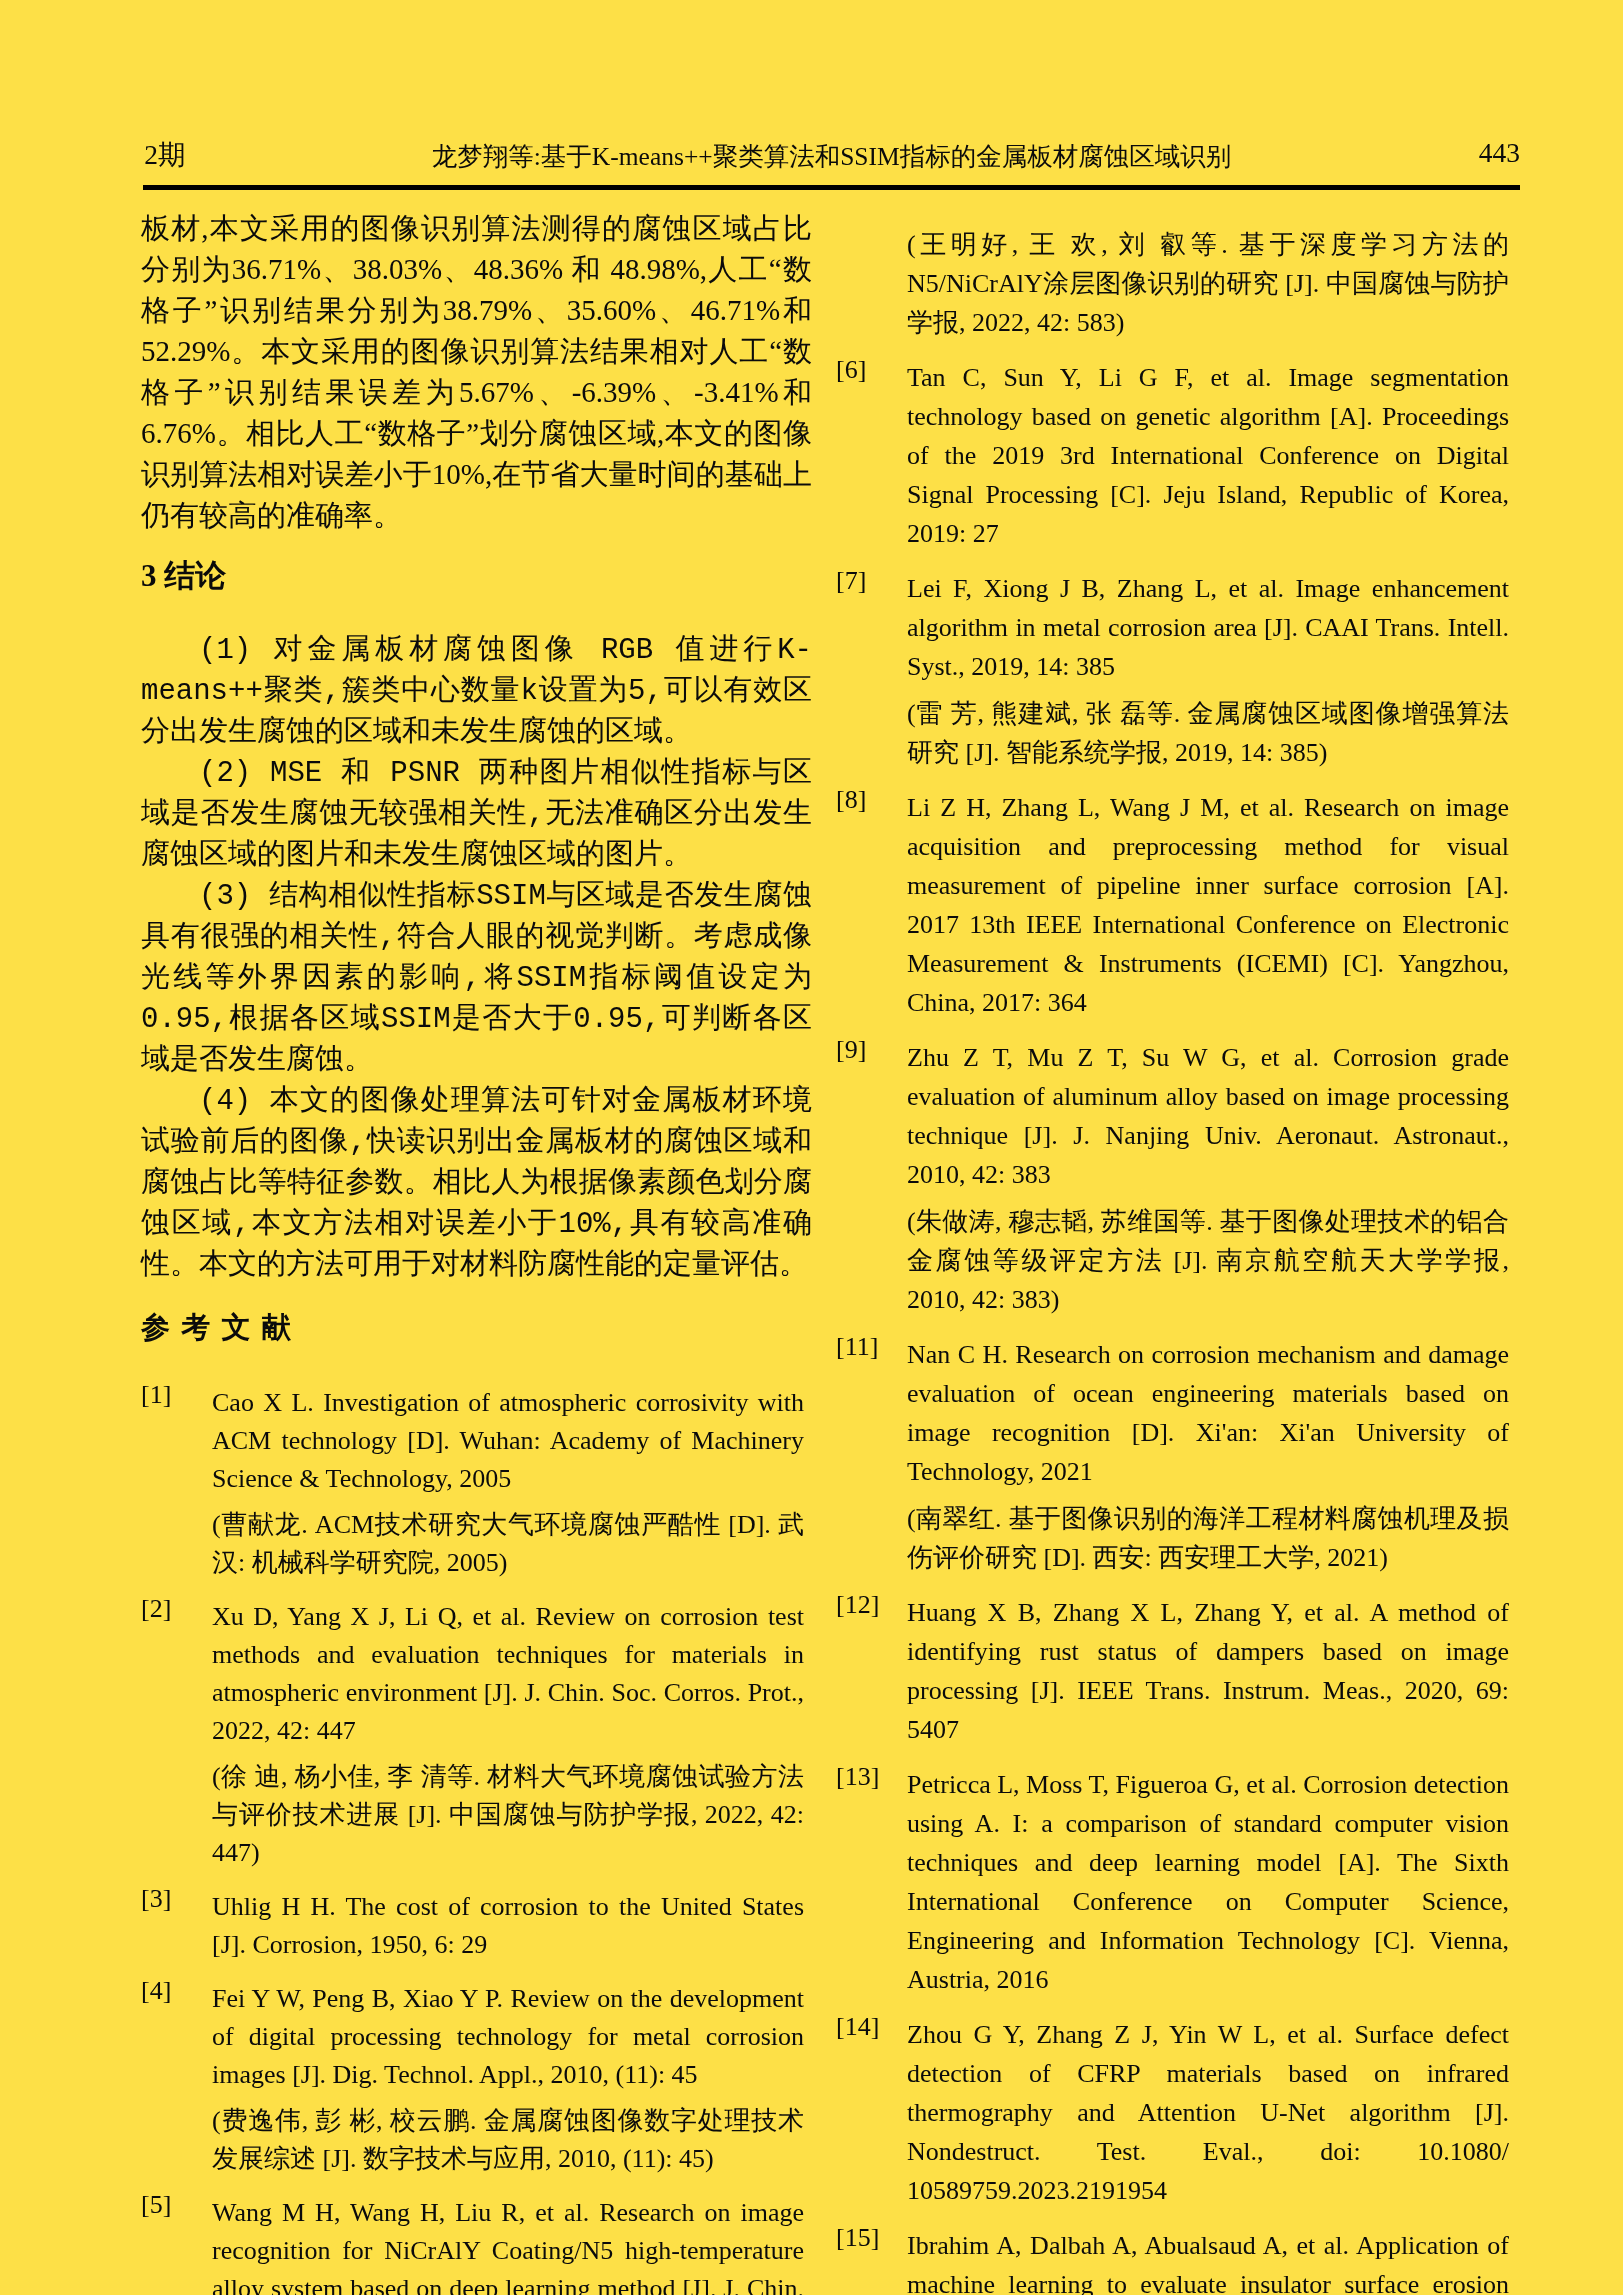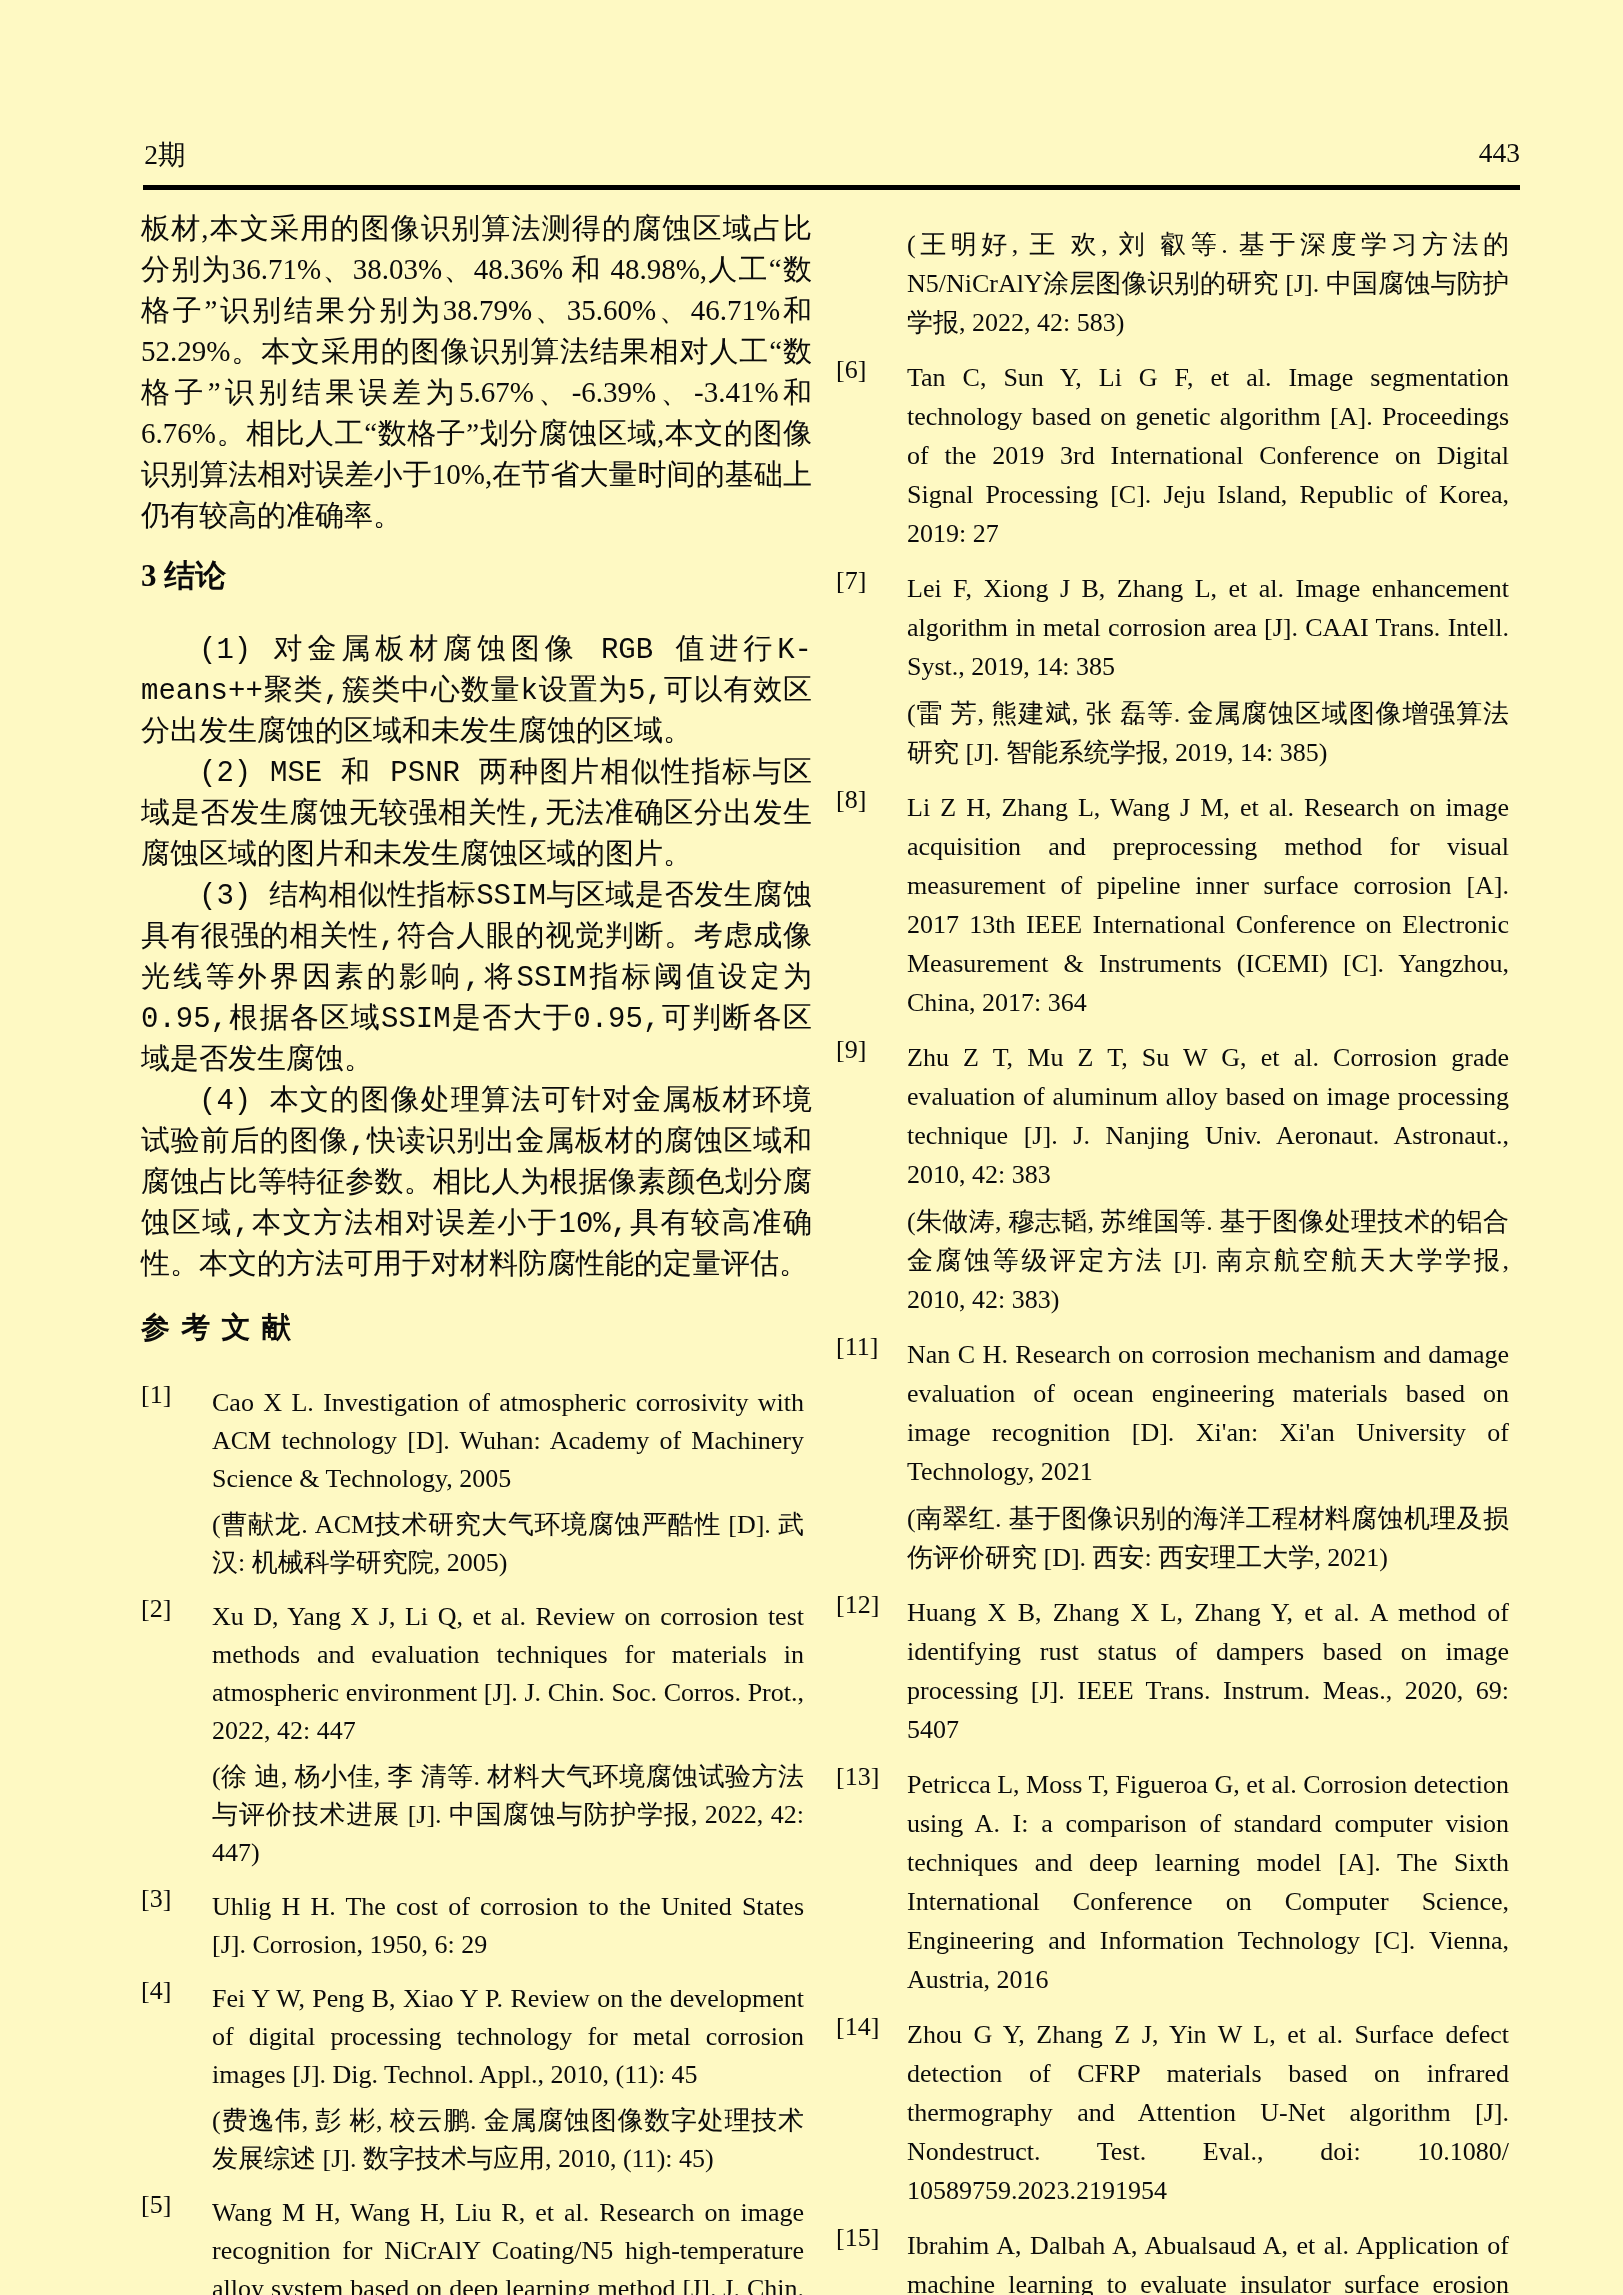--- a/index.html
+++ b/index.html
@@ -1,19 +1,19 @@
 <!DOCTYPE html>
 <html style="font-size:10.5px"><head>
 <meta charset="utf-8">
 <style>
   html,body{margin:0;padding:0;background:#d9d9d9;}
   .page{
     position:relative;
     width:1623px;height:2295px;
-    background:#fef9c3;
+    background:#fde047;
     font-family:"Liberation Serif","DejaVu Serif",serif;
     color:#0b0b0b;
     overflow:hidden;
   }
   .page-header{position:absolute;left:143px;top:137px;width:1377px;height:37px;}
   .issue-label{position:absolute;left:1.3px;top:0;font-size:27.5px;}
   .running-title{position:absolute;left:50%;top:2px;transform:translateX(-50%);white-space:nowrap;font-size:25.5px;}
   .page-number{position:absolute;right:0;top:0;font-size:27.5px;}
   .header-rule{position:absolute;left:143px;top:185px;width:1377px;height:4.6px;background:#000;}
 
@@ -33,20 +33,21 @@
   .ref-body{flex:1;min-width:0;}
   .ref-body p{margin:8px;text-align:justify;}
 </style>
 </head>
 <body>
 
 <div class="page">
 
   <div class="page-header">
     <span class="issue-label">2期</span>
+    <span class="running-title">龙梦翔等:基于K-means++聚类算法和SSIM指标的金属板材腐蚀区域识别</span>
     <span class="page-number">443</span>
   </div>
   <div class="header-rule"></div>
 
   <div class="col col-left">
     <p class="body-par">板材,本文采用的图像识别算法测得的腐蚀区域占比分别为36.71%、38.03%、48.36% 和 48.98%,人工“数格子”识别结果分别为38.79%、35.60%、46.71%和52.29%。本文采用的图像识别算法结果相对人工“数格子”识别结果误差为5.67%、-6.39%、-3.41%和6.76%。相比人工“数格子”划分腐蚀区域,本文的图像识别算法相对误差小于10%,在节省大量时间的基础上仍有较高的准确率。</p>
     <h2 class="section-heading">3 结论</h2>
     <div>
         <p class="conclusion-par">(1) 对金属板材腐蚀图像 RGB 值进行K-means++聚类,簇类中心数量k设置为5,可以有效区分出发生腐蚀的区域和未发生腐蚀的区域。</p>
         <p class="conclusion-par">(2) MSE 和 PSNR 两种图片相似性指标与区域是否发生腐蚀无较强相关性,无法准确区分出发生腐蚀区域的图片和未发生腐蚀区域的图片。</p>

